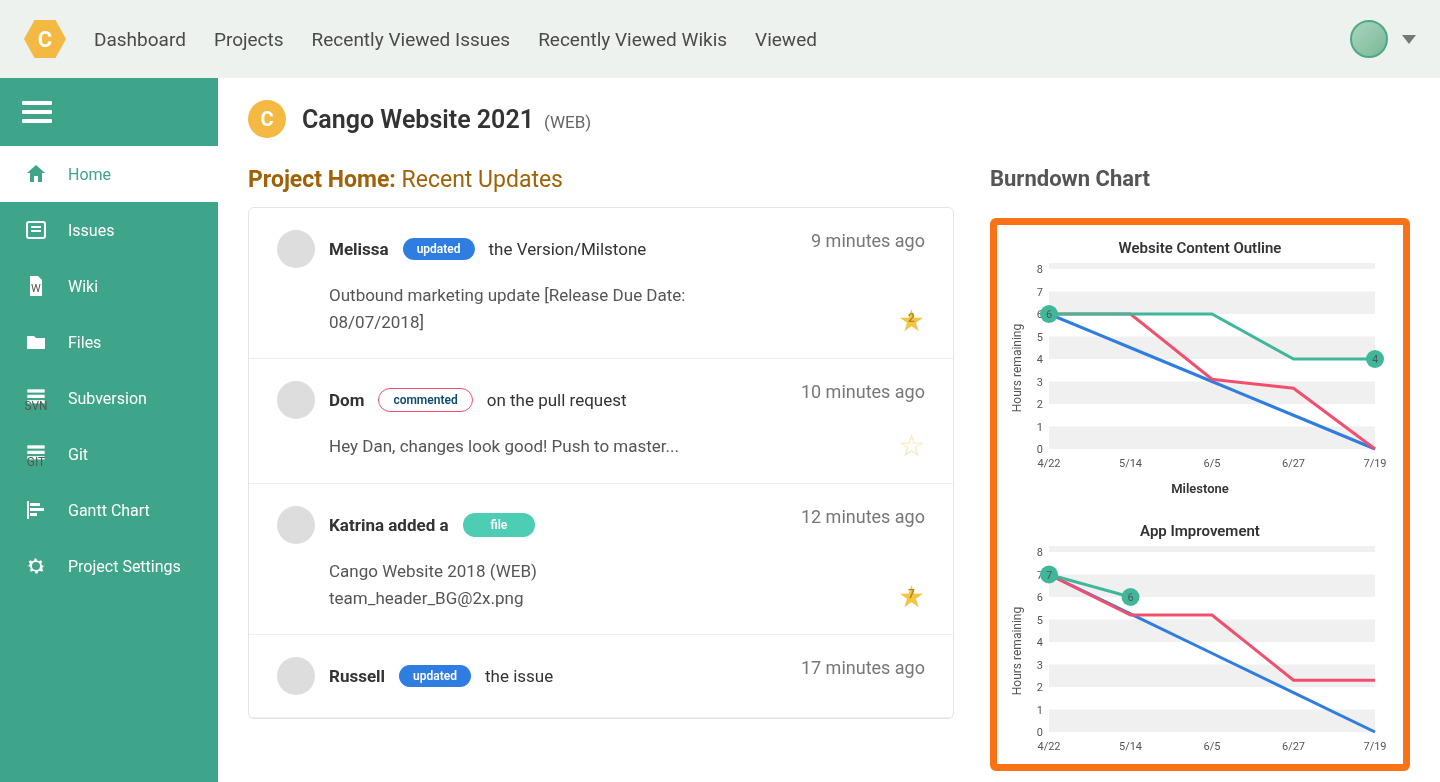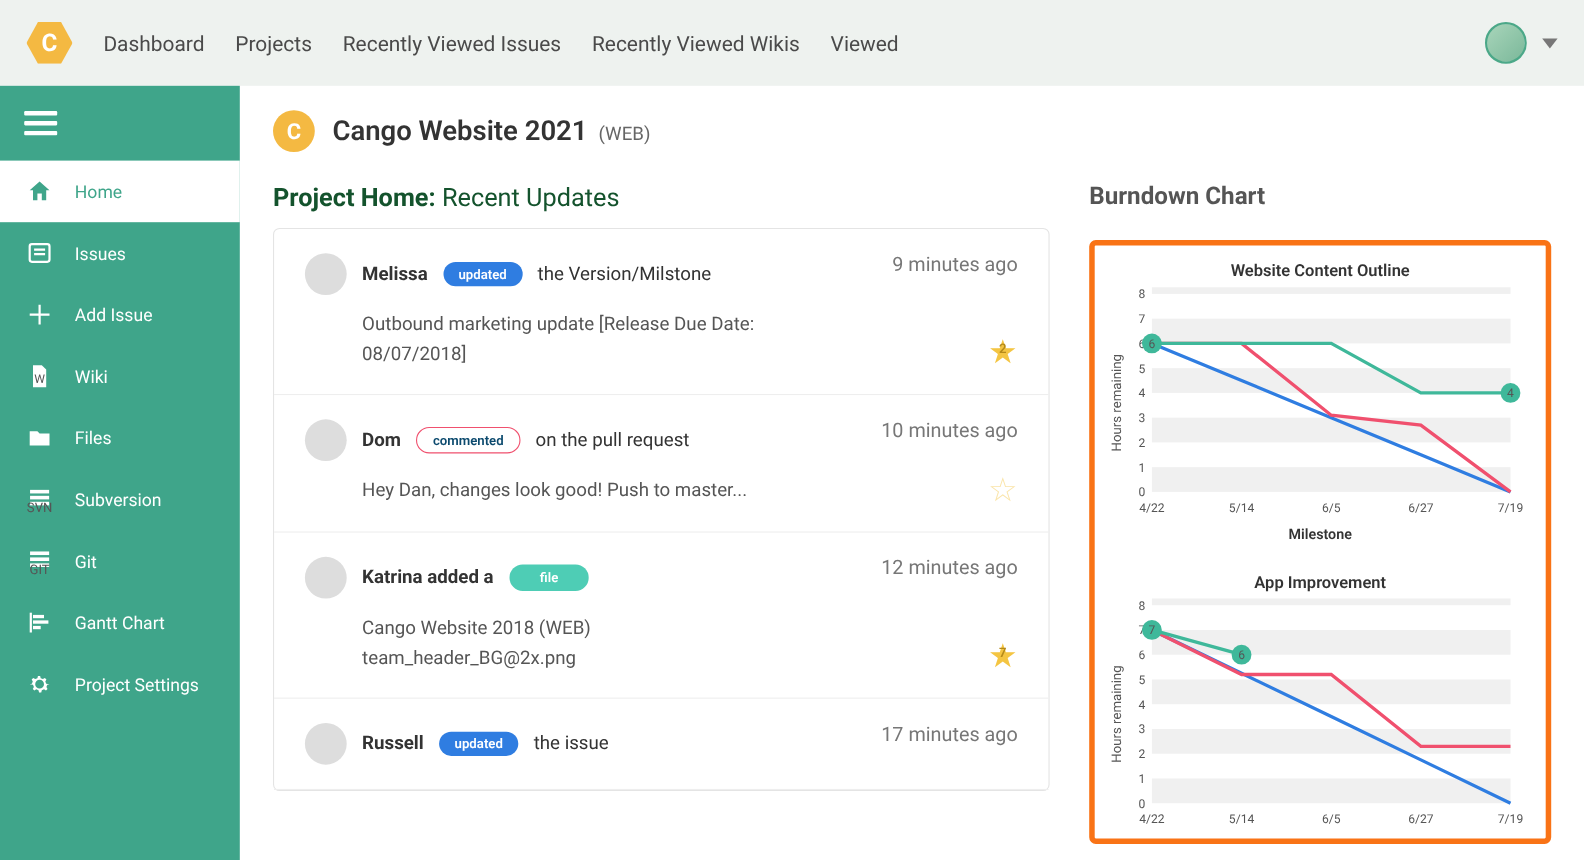--- a/index.html
+++ b/index.html
@@ -20,21 +20,21 @@
 .hamburger div { width:30px; height:4px; background:#fff; margin:5px 0; border-radius:1px; }
 .side-item { display:flex; align-items:center; gap:18px; padding:14px 22px; cursor:pointer; font-size:16px; }
 .side-item.active { background:#fff; color:#3fa58a; }
 .side-icon { width:28px; height:28px; display:flex; align-items:center; justify-content:center; }
 
 .main { flex:1; padding:22px 30px; overflow-y:auto; }
 .proj-header { display:flex; align-items:center; gap:16px; margin-bottom:28px; }
 .proj-logo { width:38px; height:38px; border-radius:50%; background:#f4b942; color:#fff; display:flex; align-items:center; justify-content:center; font-weight:bold; font-size:20px; }
 .proj-title { font-size:25px; font-weight:600; color:#333; }
 .proj-code { font-size:17px; color:#666; font-weight:400; margin-left:6px; }
-.section-title { font-size:23px; color:#14532d; margin-bottom:14px; }
+.section-title { font-size:23px; color:#a16207; margin-bottom:14px; }
 .section-title b { font-weight:700; }
 
 .columns { display:flex; gap:36px; }
 .updates { flex:1; border:1px solid #e4e4e4; border-radius:6px; }
 .update-row { padding:22px 28px; border-bottom:1px solid #eee; position:relative; }
 .update-head { display:flex; align-items:center; gap:14px; flex-wrap:wrap; }
 .update-avatar { width:38px; height:38px; border-radius:50%; background:#ddd; }
 .update-user { font-weight:700; color:#333; font-size:17px; }
 .badge { padding:4px 14px; border-radius:14px; color:#fff; font-size:12px; font-weight:600; }
 .badge.updated { background:#2f7de1; }
@@ -43,21 +43,21 @@
 .update-suffix { color:#333; font-size:17px; }
 .update-body { margin:14px 0 0 52px; color:#555; font-size:17px; line-height:1.6; max-width:420px; }
 .update-time { position:absolute; right:28px; top:22px; color:#777; font-size:18px; }
 .star { position:absolute; right:28px; bottom:20px; font-size:30px; }
 .star.filled { color:#f4c542; }
 .star.empty { color:#f4c542; opacity:.45; }
 .star .star-num { position:absolute; left:0; right:0; top:8px; text-align:center; font-size:12px; color:#b58a1a; font-weight:600; }
 
 .charts { width:420px; }
 .chart-title { font-size:22px; font-weight:700; color:#555; margin-bottom:27px; }
-.chart-box { border:5px solid #f97316; border-radius:6px; padding:14px 10px 4px; }
+.chart-box { border:7px solid #f97316; border-radius:6px; padding:14px 10px 4px; }
 .chart-subtitle { text-align:center; font-size:15px; font-weight:600; color:#333; margin-bottom:6px; }
 svg text { font-size:11px; fill:#555; }
 .ylabel { font-size:12px; fill:#555; }
 .xaxis-label { text-align:center; font-size:13px; color:#333; font-weight:600; margin-top:4px; margin-bottom:26px; }
 </style>
 </head>
 <body>
 
 <div class="topnav">
   <div class="logo-hex">C</div>
@@ -90,28 +90,20 @@
         </div>
         <div class="side-item">
           <span class="side-icon">
             <svg width="24" height="24" viewBox="0 0 24 24" fill="currentColor">
               <rect x="3" y="4" width="18" height="16" rx="2" fill="none" stroke="currentColor" stroke-width="2"></rect>
               <line x1="7" y1="9" x2="17" y2="9" stroke="currentColor" stroke-width="2"></line>
               <line x1="7" y1="13" x2="17" y2="13" stroke="currentColor" stroke-width="2"></line>
             </svg>
           </span>
           <span>Issues</span>
-        </div>
-        <div class="side-item">
-          <span class="side-icon">
-            <svg width="24" height="24" viewBox="0 0 24 24" fill="currentColor">
-              <path d="M11 3h2v8h8v2h-8v8h-2v-8H3v-2h8z"></path>
-            </svg>
-          </span>
-          <span>Add Issue</span>
         </div>
         <div class="side-item">
           <span class="side-icon">
             <svg width="24" height="24" viewBox="0 0 24 24" fill="currentColor">
               <path d="M6 2h8l4 4v16H6z"></path>
               <text x="12" y="18" text-anchor="middle" font-size="9" fill="#3fa58a">W</text>
             </svg>
           </span>
           <span>Wiki</span>
         </div>

